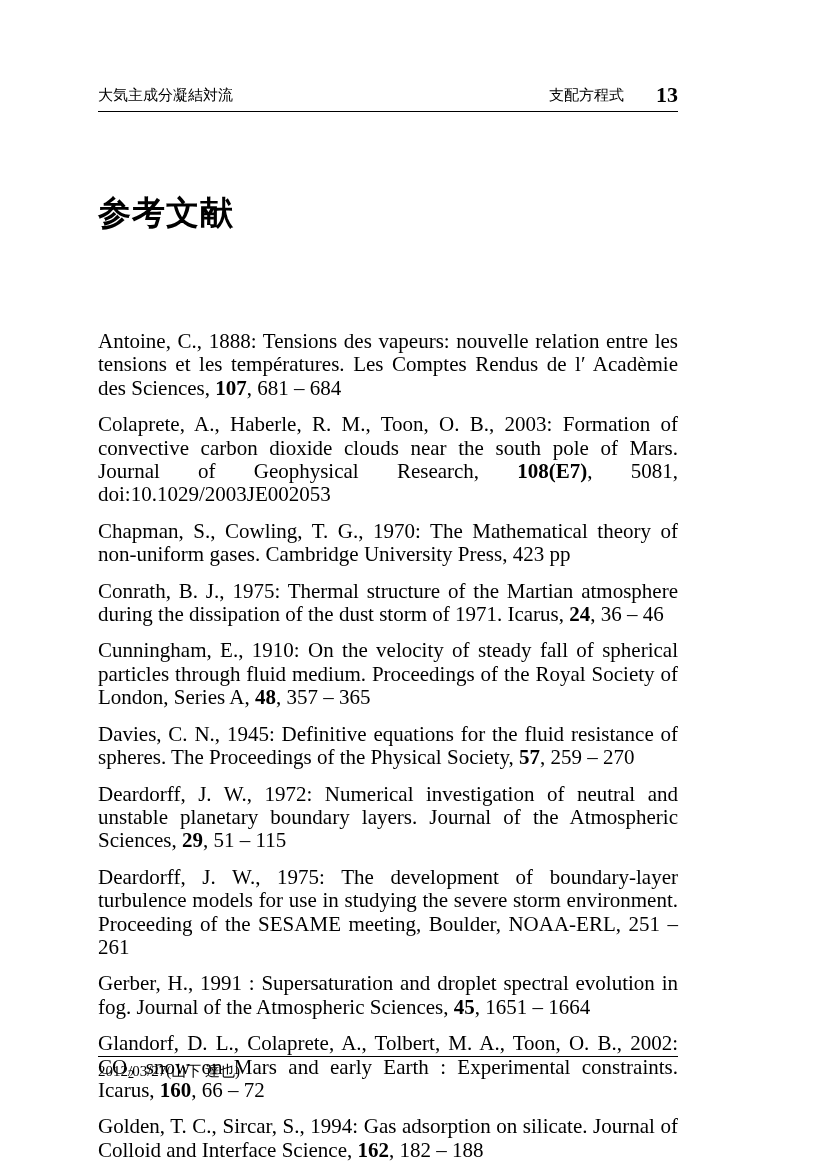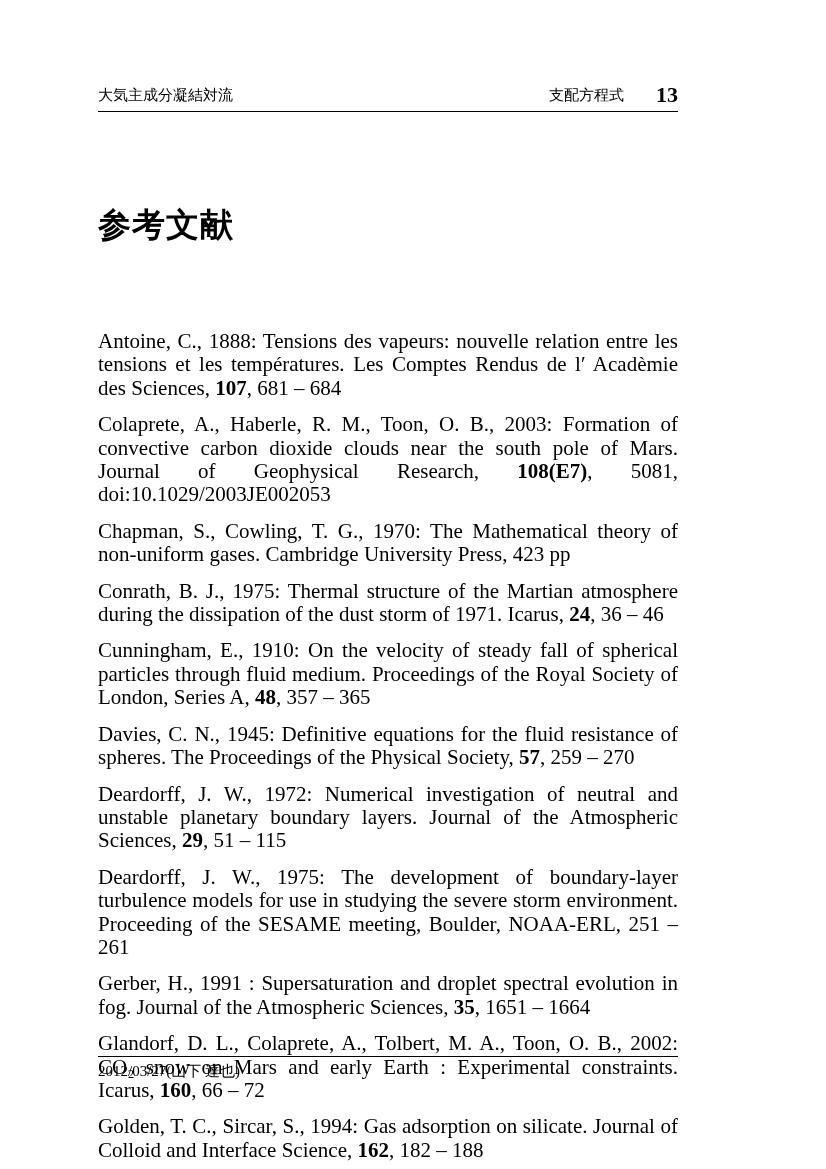--- a/index.html
+++ b/index.html
@@ -41,21 +41,21 @@
   .pagenum {
     font-family: "Liberation Serif", serif;
     font-weight: 700;
     font-size: 22px;
     margin-left: 32px;
   }
   
   .section-title {
     position: absolute;
     left: 98px;
-    top: 205px;
+    top: 193px;
     margin: 0;
     font-family: "Liberation Sans", sans-serif;
     font-weight: 700;
     font-size: 33px;
     line-height: 1.2;
     letter-spacing: 1px;
   }
   
   .refs {
     position: absolute;
@@ -102,21 +102,21 @@
 
   <main class="refs">
       <p class="ref"><span class="txt">Antoine, C., 1888: Tensions des vapeurs: nouvelle relation entre les tensions et les températures. Les Comptes Rendus de l′ Acadèmie des Sciences, </span><span class="vol">107</span><span class="txt">, 681 – 684</span></p>
       <p class="ref"><span class="txt">Colaprete, A., Haberle, R. M., Toon, O. B., 2003: Formation of convective carbon dioxide clouds near the south pole of Mars. Journal of Geophysical Research, </span><span class="vol">108(E7)</span><span class="txt">, 5081, doi:10.1029/2003JE002053</span></p>
       <p class="ref"><span class="txt">Chapman, S., Cowling, T. G., 1970: The Mathematical theory of non-uniform gases. Cambridge University Press, 423 pp</span></p>
       <p class="ref"><span class="txt">Conrath, B. J., 1975: Thermal structure of the Martian atmosphere during the dissipation of the dust storm of 1971. Icarus, </span><span class="vol">24</span><span class="txt">, 36 – 46</span></p>
       <p class="ref"><span class="txt">Cunningham, E., 1910: On the velocity of steady fall of spherical particles through fluid medium. Proceedings of the Royal Society of London, Series A, </span><span class="vol">48</span><span class="txt">, 357 – 365</span></p>
       <p class="ref"><span class="txt">Davies, C. N., 1945: Definitive equations for the fluid resistance of spheres. The Proceedings of the Physical Society, </span><span class="vol">57</span><span class="txt">, 259 – 270</span></p>
       <p class="ref"><span class="txt">Deardorff, J. W., 1972: Numerical investigation of neutral and unstable planetary boundary layers. Journal of the Atmospheric Sciences, </span><span class="vol">29</span><span class="txt">, 51 – 115</span></p>
       <p class="ref"><span class="txt">Deardorff, J. W., 1975: The development of boundary-layer turbulence models for use in studying the severe storm environment. Proceeding of the SESAME meeting, Boulder, NOAA-ERL, 251 – 261</span></p>
-      <p class="ref"><span class="txt">Gerber, H., 1991 : Supersaturation and droplet spectral evolution in fog. Journal of the Atmospheric Sciences, </span><span class="vol">35</span><span class="txt">, 1651 – 1664</span></p>
+      <p class="ref"><span class="txt">Gerber, H., 1991 : Supersaturation and droplet spectral evolution in fog. Journal of the Atmospheric Sciences, </span><span class="vol">45</span><span class="txt">, 1651 – 1664</span></p>
       <p class="ref"><span class="txt">Glandorf, D. L., Colaprete, A., Tolbert, M. A., Toon, O. B., 2002: CO₂ snow on Mars and early Earth : Experimental constraints. Icarus, </span><span class="vol">160</span><span class="txt">, 66 – 72</span></p>
       <p class="ref"><span class="txt">Golden, T. C., Sircar, S., 1994: Gas adsorption on silicate. Journal of Colloid and Interface Science, </span><span class="vol">162</span><span class="txt">, 182 – 188</span></p>
     </main>
 
   <footer class="page-footer">
     <span>2012/03/27(山下 達也)</span>
   </footer>
 
 </div>
 

